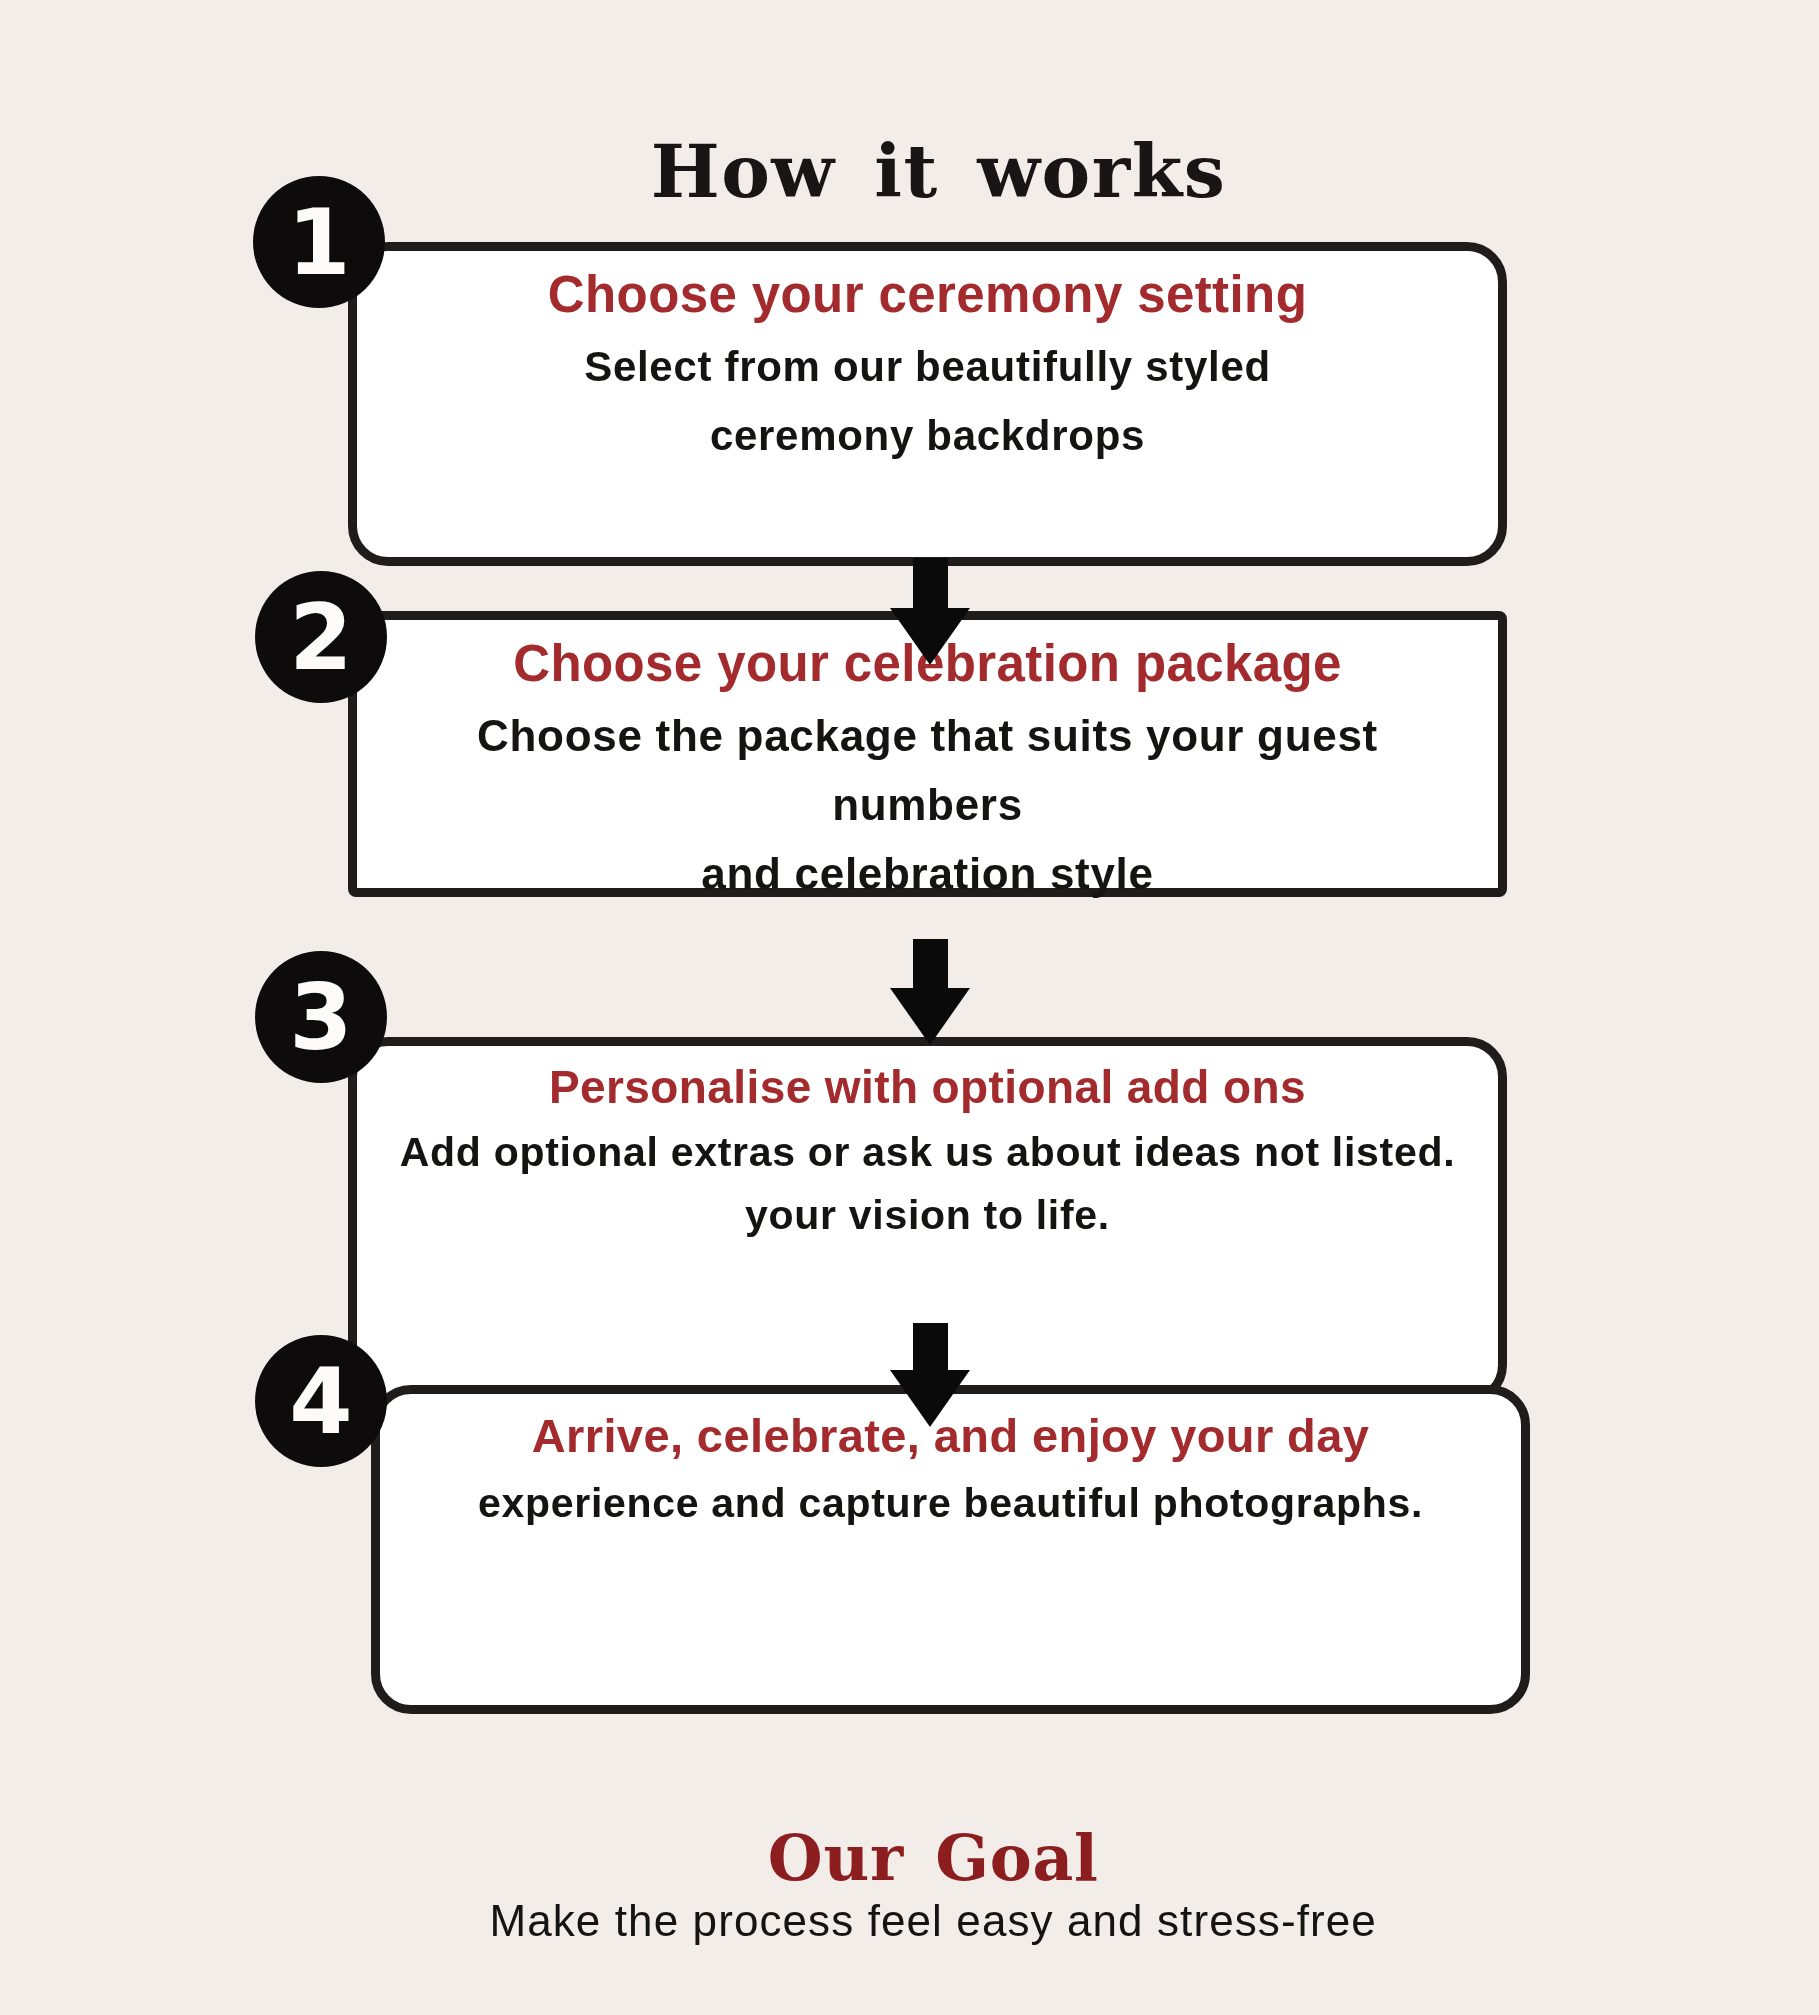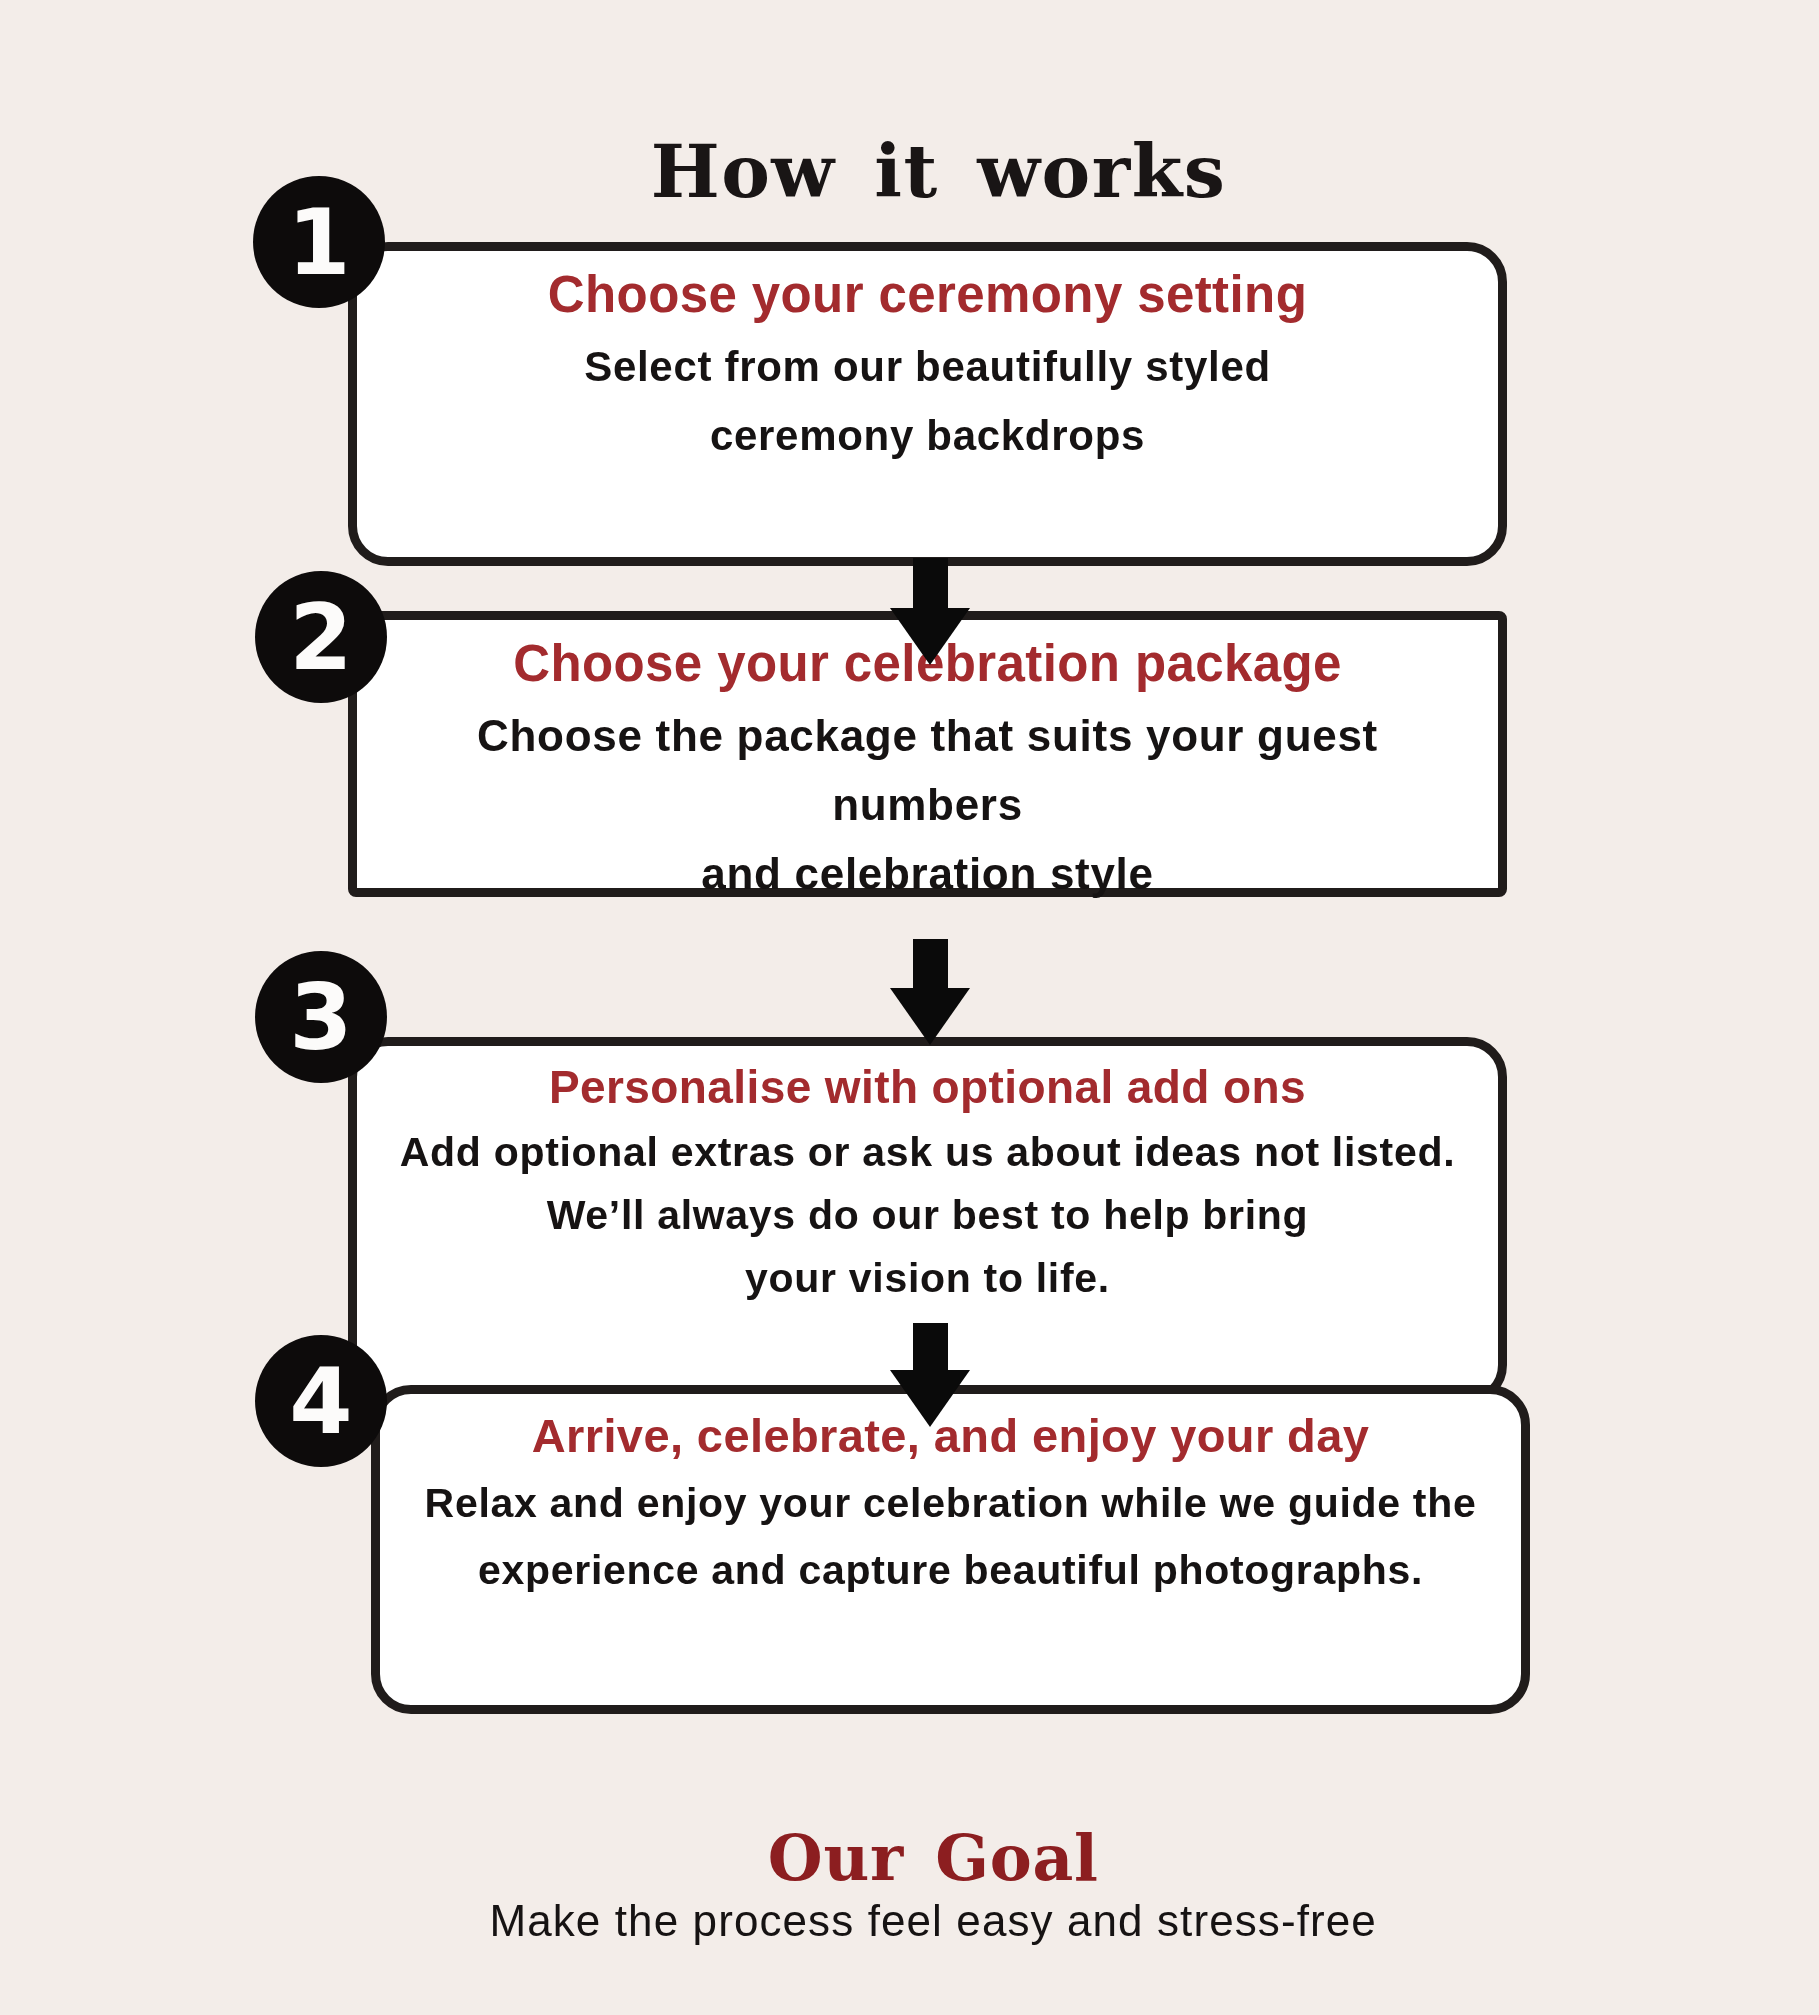--- a/index.html
+++ b/index.html
@@ -201,37 +201,35 @@
     <div class="head"></div>
   </div>
 
   <div class="badge badge3">
     <span>3</span>
   </div>
   <section class="card card3">
     <h2 class="step-heading">Personalise with optional add ons</h2>
     <p class="step-body">
       <span class="bline">Add optional extras or ask us about ideas not listed.</span>
-      <span class="bline">We’ll always do our best to help bring</span>
       <span class="bline">your vision to life.</span>
     </p>
   </section>
 
   <div class="arrow arrow3">
     <div class="shaft"></div>
     <div class="head"></div>
   </div>
 
   <div class="badge badge4">
     <span>4</span>
   </div>
   <section class="card card4">
     <h2 class="step-heading">Arrive, celebrate, and enjoy your day</h2>
     <p class="step-body">
-      <span class="bline">Relax and enjoy your celebration while we guide the</span>
       <span class="bline">experience and capture beautiful photographs.</span>
     </p>
   </section>
 
   <h2 class="goal-heading">Our Goal</h2>
   <p class="goal-subtitle">Make the process feel easy and stress-free</p>
 
 </div>
 
 

